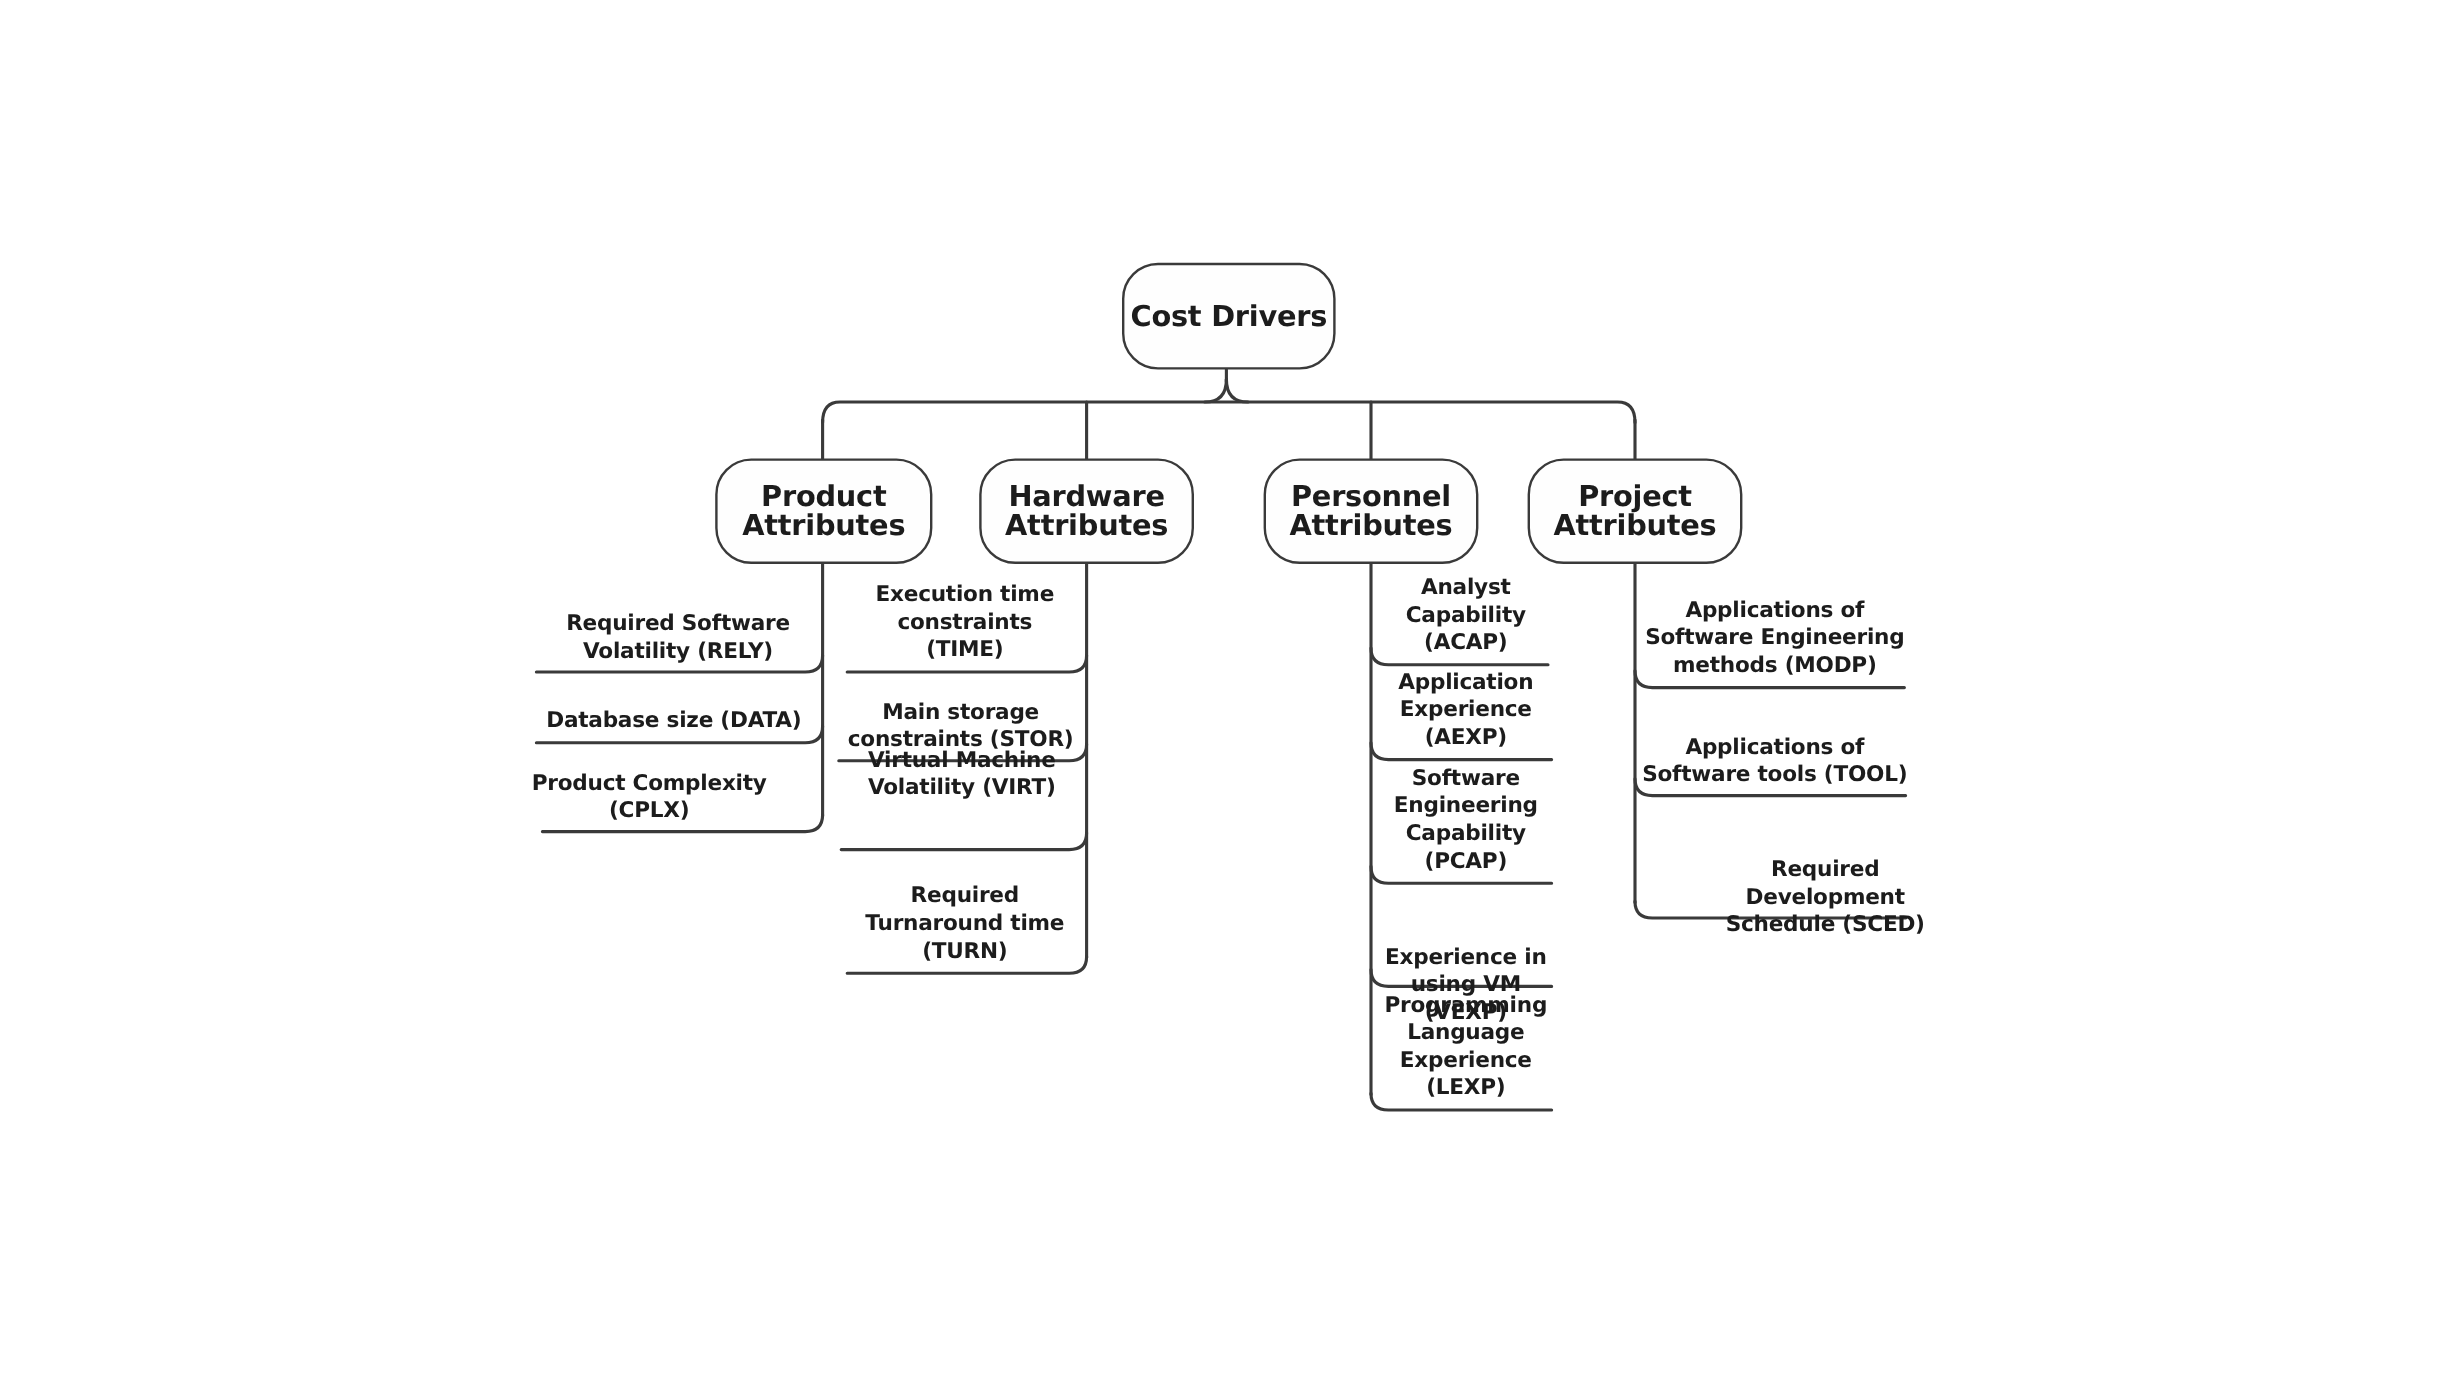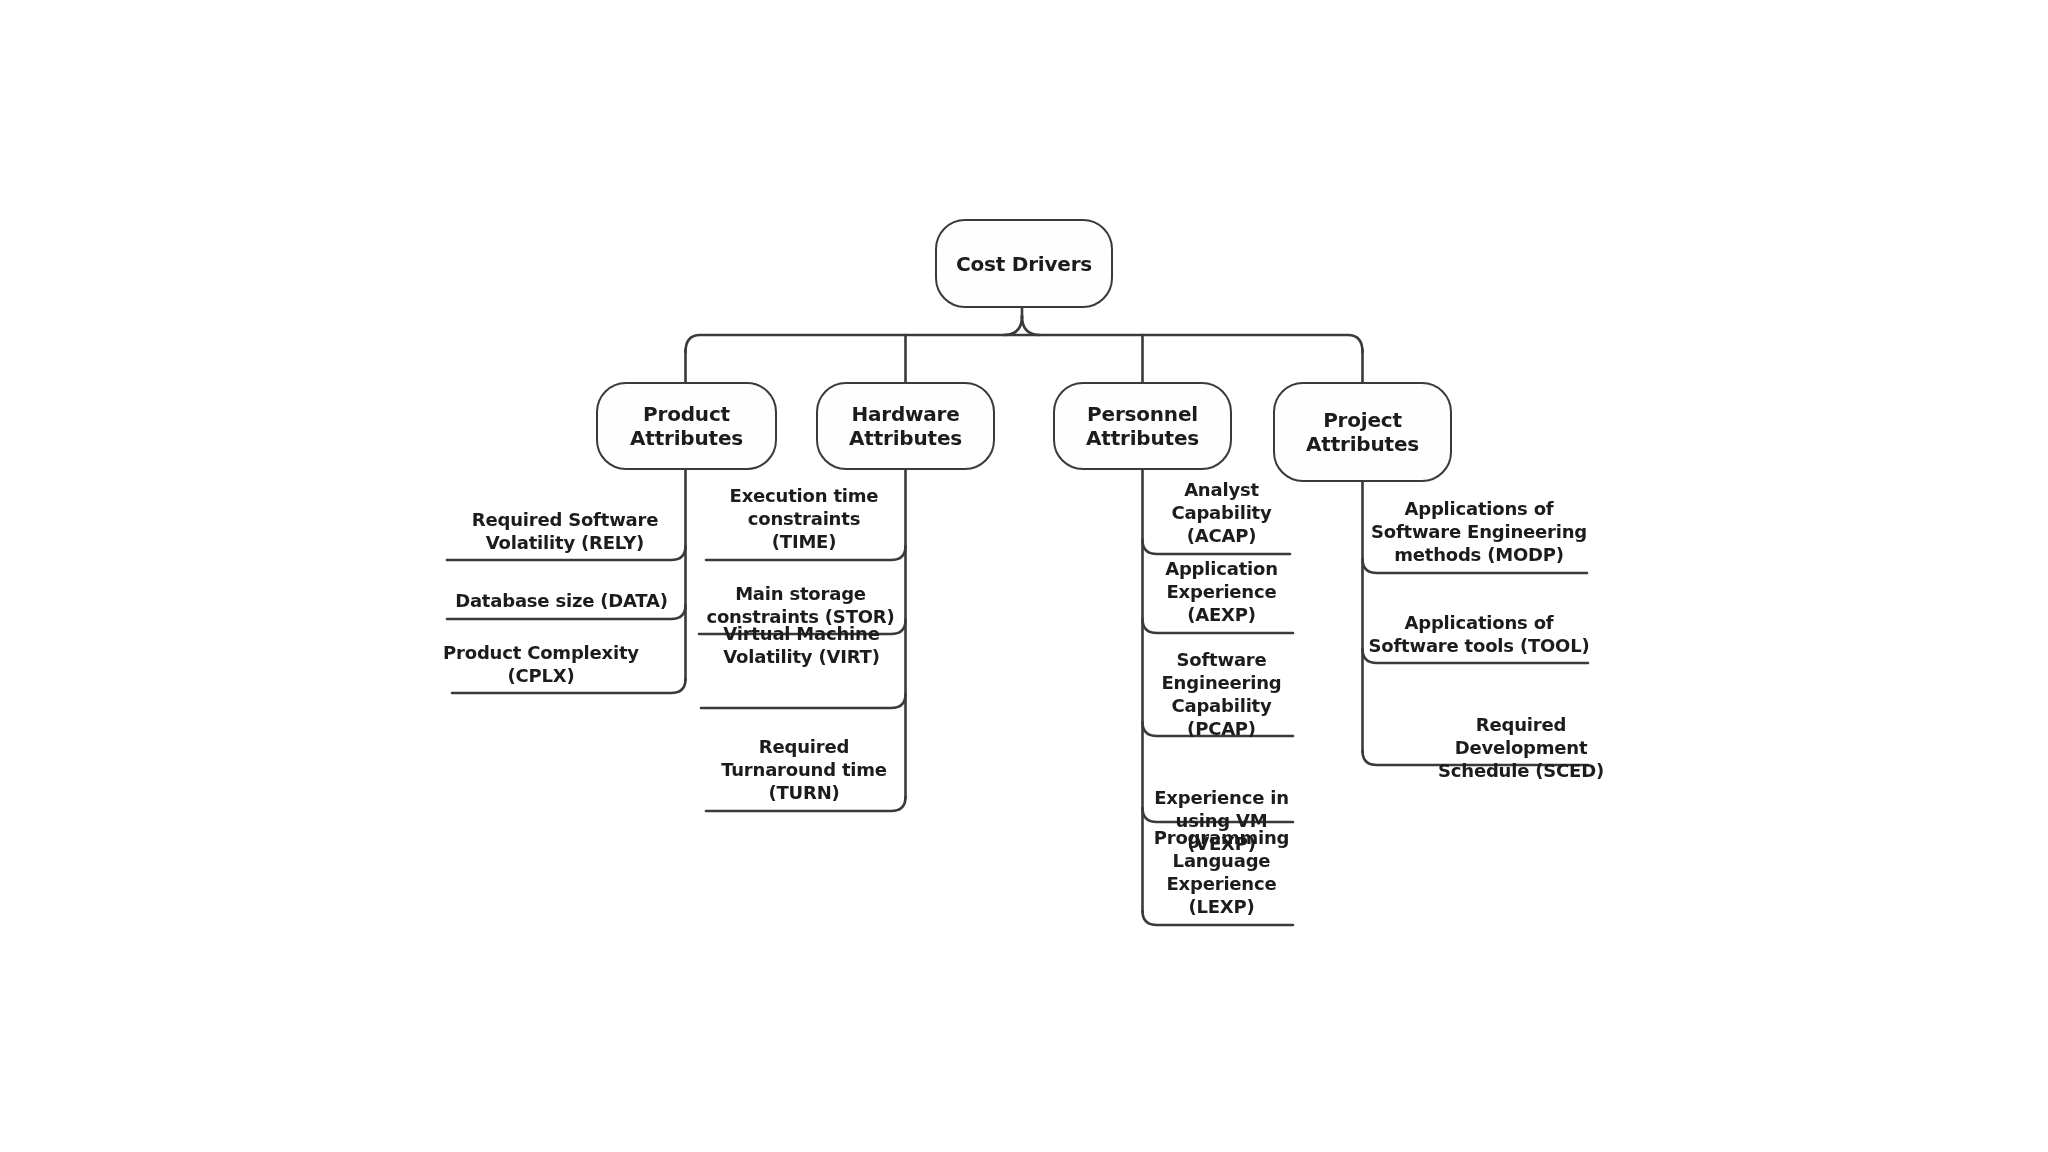--- a/index.html
+++ b/index.html
@@ -20,21 +20,21 @@
   }
   .node{
     position:absolute;
     box-sizing:border-box;
     border:2.6px solid var(--line-color,#3a3a3a);
     border-radius:30px;
     background:#fefefe;
     display:flex;align-items:center;justify-content:center;
     text-align:center;
     white-space:pre-line;
-    font-size:20px;font-weight:600;line-height:24px;
+    font-size:24px;font-weight:600;line-height:24px;
     letter-spacing:-0.2px;
   }
   .leaf{
     position:absolute;
     text-align:center;
     white-space:pre-line;
     font-size:18px;font-weight:600;line-height:23px;
     letter-spacing:-0.2px;
   }
 </style>
@@ -77,21 +77,21 @@
   </svg>
 
   <div class="node" style="left:935px;top:219px;width:178px;height:89px;">Cost Drivers</div>
 
   <div class="node" style="left:596px;top:382px;width:181px;height:88px;">Product
 Attributes</div>
   <div class="node" style="left:816px;top:382px;width:179px;height:88px;">Hardware
 Attributes</div>
   <div class="node" style="left:1053px;top:382px;width:179px;height:88px;">Personnel
 Attributes</div>
-  <div class="node" style="left:1273px;top:382px;width:179px;height:100px;">Project
+  <div class="node" style="left:1273px;top:382px;width:179px;height:88px;">Project
 Attributes</div>
 
   <div class="leaf" style="left:445px;top:508px;width:240px;">Required Software
 Volatility (RELY)</div>
   <div class="leaf" style="left:438px;top:589px;width:247px;">Database size (DATA)</div>
   <div class="leaf" style="left:421px;top:641px;width:240px;">Product Complexity
 (CPLX)</div>
 
   <div class="leaf" style="left:706px;top:484px;width:196px;">Execution time
 constraints
@@ -103,21 +103,21 @@
   <div class="leaf" style="left:706px;top:735px;width:196px;">Required
 Turnaround time
 (TURN)</div>
 
   <div class="leaf" style="left:1150px;top:478px;width:143px;">Analyst
 Capability
 (ACAP)</div>
   <div class="leaf" style="left:1150px;top:557px;width:143px;">Application
 Experience
 (AEXP)</div>
-  <div class="leaf" style="left:1150px;top:637px;width:143px;margin-top:11px;">Software
+  <div class="leaf" style="left:1150px;top:637px;width:143px;">Software
 Engineering
 Capability
 (PCAP)</div>
   <div class="leaf" style="left:1150px;top:746px;width:143px;margin-top:40px;">Experience in
 using VM
 (VEXP)</div>
   <div class="leaf" style="left:1150px;top:826px;width:143px;">Programming
 Language
 Experience
 (LEXP)</div>

